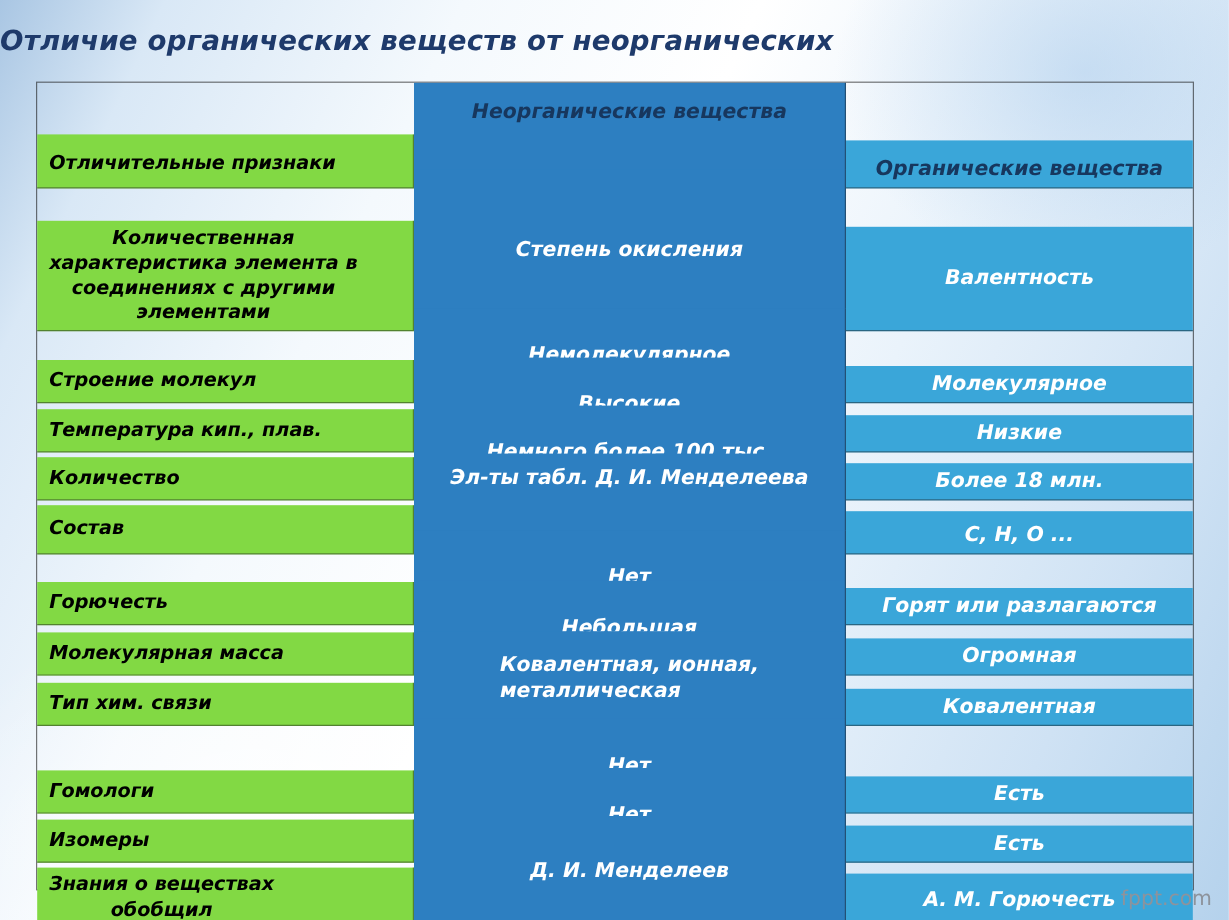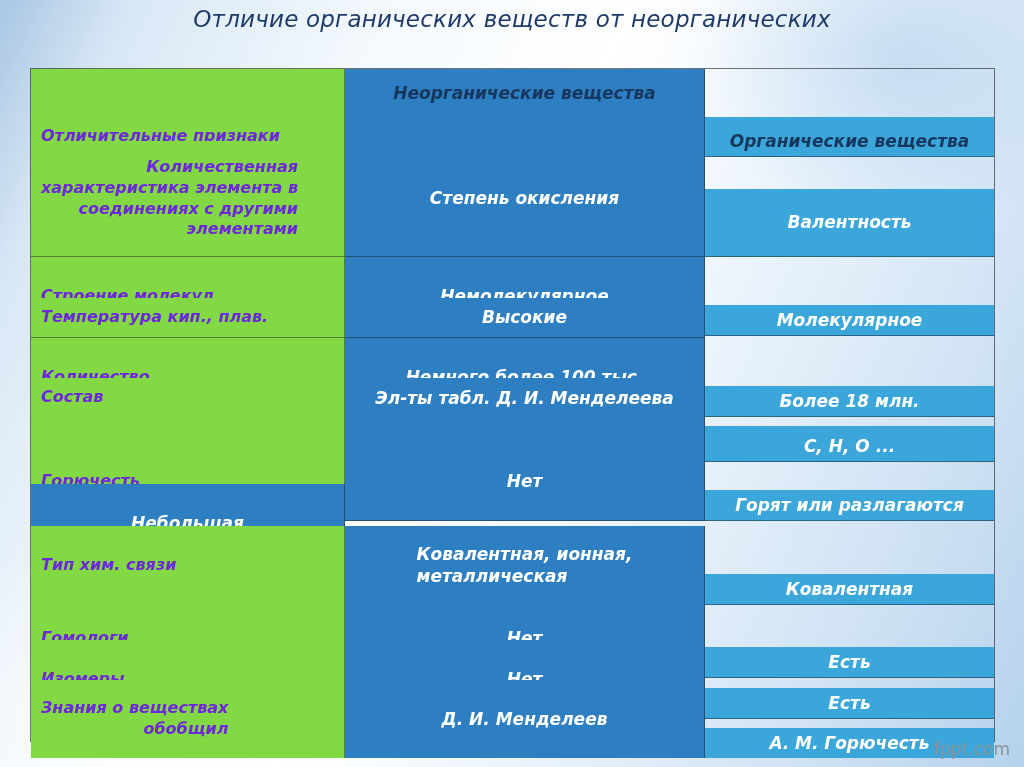--- a/index.html
+++ b/index.html
@@ -17,43 +17,44 @@
   .bg-streak {
     position:absolute; left:-120px; bottom:-140px; width:620px; height:420px;
     background: radial-gradient(ellipse at center, rgba(255,255,255,0.75) 0%, rgba(255,255,255,0.0) 70%);
     transform: rotate(-18deg);
   }
   .bg-corner {
     position:absolute; right:-90px; top:-110px; width:420px; height:340px;
     background: radial-gradient(ellipse at center, rgba(173,205,236,0.55) 0%, rgba(173,205,236,0.0) 70%);
   }
   .title {
-    position:absolute; top:6px; left:0; width:100%;
-    text-align:center;
-    font-size:23px; font-weight:normal; font-style:italic;
+    position:absolute; top:22px; left:0; width:100%;
+    text-align:left;
+    font-size:23px; font-weight:bold; font-style:italic;
     color: var(--title-text, #1e3a6b);
     letter-spacing:.2px;
   }
   .cmp-table {
     position:absolute; left:30px; top:68px; width:965px;
     border:1px solid rgba(25,25,25,.6);
   }
   .row { display:grid; grid-template-columns:314px 360px 289px; }
   .cell {
     display:flex; padding:4px 10px;
     font-weight:bold; font-style:italic;
     white-space:pre-line; line-height:1.3;
     border-bottom:1px solid rgba(25,25,25,.45);
   }
   .row:last-child .cell { border-bottom:none; }
   .c1 {
     background: var(--feature-column, #82d944);
-    color:#6d28d9; font-size:16px;
-    align-items:center; justify-content:flex-start; text-align:right;
+    color:#000000; font-size:16px;
+    align-items:center; justify-content:flex-start; text-align:center;
     border-right:1px solid rgba(25,25,25,.45);
+    margin-top:43px;
   }
   .c2 {
     background: var(--inorganic-column, #2d7fc1);
     color:#fff; font-size:17px;
     align-items:center; justify-content:center; 
     border-right:1px solid rgba(25,25,25,.45);
   }
   .c3 {
     background: var(--organic-column, #3aa6d9);
     color:#fff; font-size:17px;
@@ -98,20 +99,21 @@
 
     <div class="row" style="height:41px">
       <div class="cell c1">Строение молекул</div>
       <div class="cell c2">Немолекулярное</div>
       <div class="cell c3">Молекулярное</div>
     </div>
 
     <div class="row" style="height:40px">
       <div class="cell c1">Температура кип., плав.</div>
       <div class="cell c2">Высокие</div>
+      <div class="cell c3">Низкие</div>
     </div>
 
     <div class="row" style="height:40px">
       <div class="cell c1">Количество</div>
       <div class="cell c2">Немного более 100 тыс.</div>
       <div class="cell c3">Более 18 млн.</div>
     </div>
 
     <div class="row row-top" style="height:64px">
       <div class="cell c1">Состав</div>
@@ -119,20 +121,21 @@
       <div class="cell c3">C, H, O ...</div>
     </div>
 
     <div class="row" style="height:42px">
       <div class="cell c1">Горючесть</div>
       <div class="cell c2">Нет</div>
       <div class="cell c3">Горят или разлагаются</div>
     </div>
 
     <div class="row" style="height:42px">
+      <div class="cell c1">Молекулярная масса</div>
       <div class="cell c2">Небольшая</div>
       <div class="cell c3">Огромная</div>
     </div>
 
     <div class="row" style="height:73px">
       <div class="cell c1">Тип хим. связи</div>
       <div class="cell c2">Ковалентная, ионная,
 металлическая</div>
       <div class="cell c3">Ковалентная</div>
     </div>

